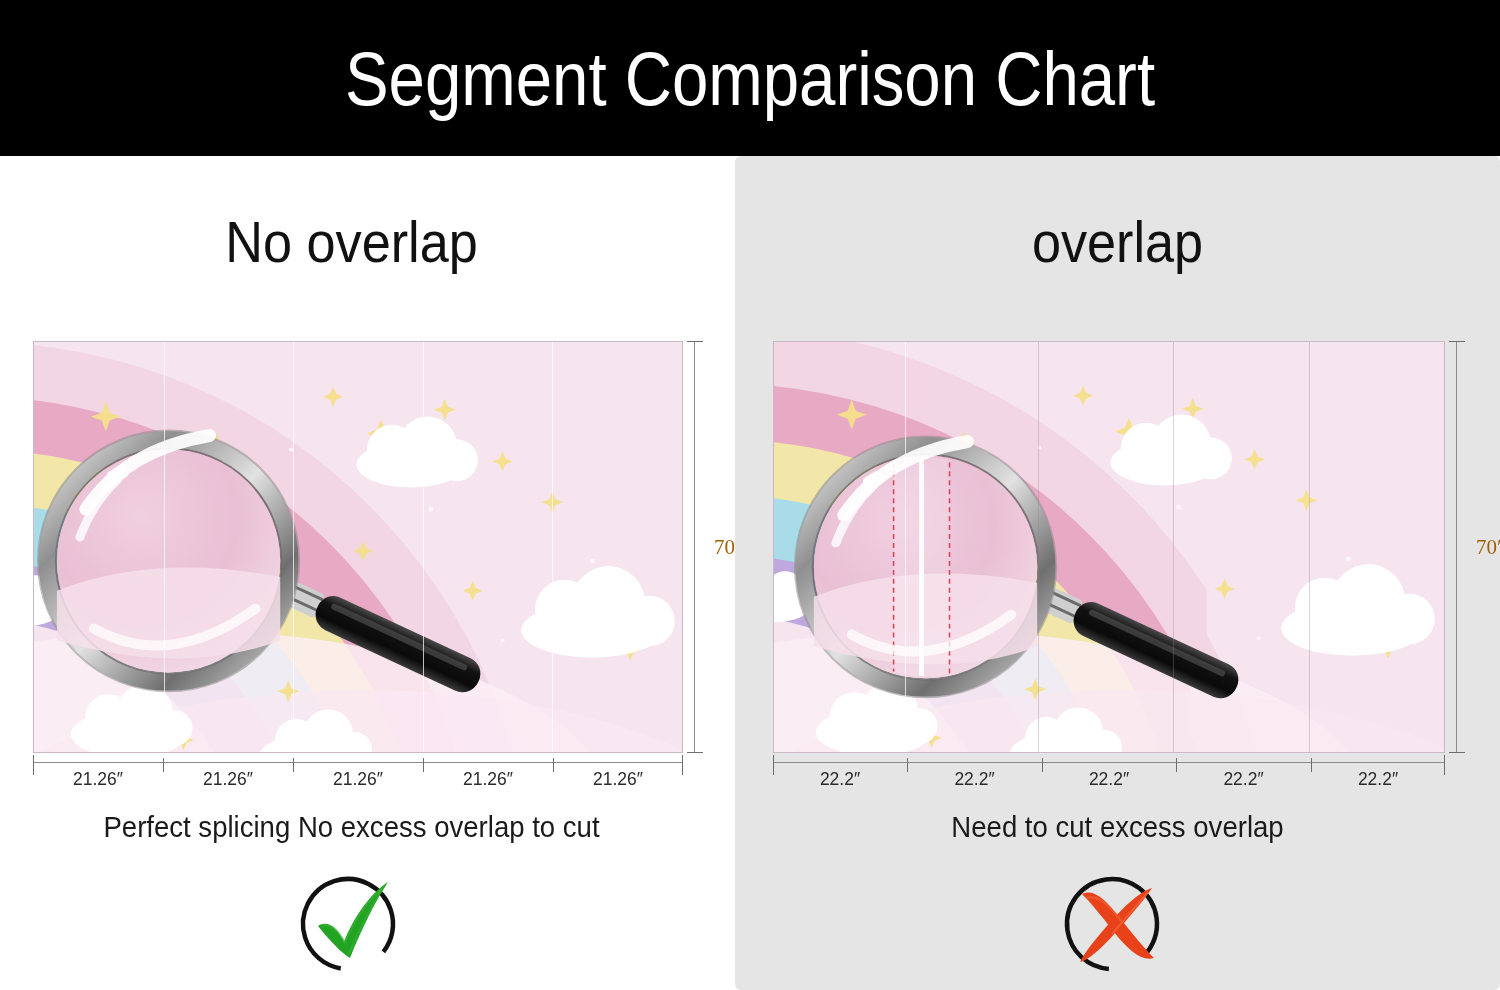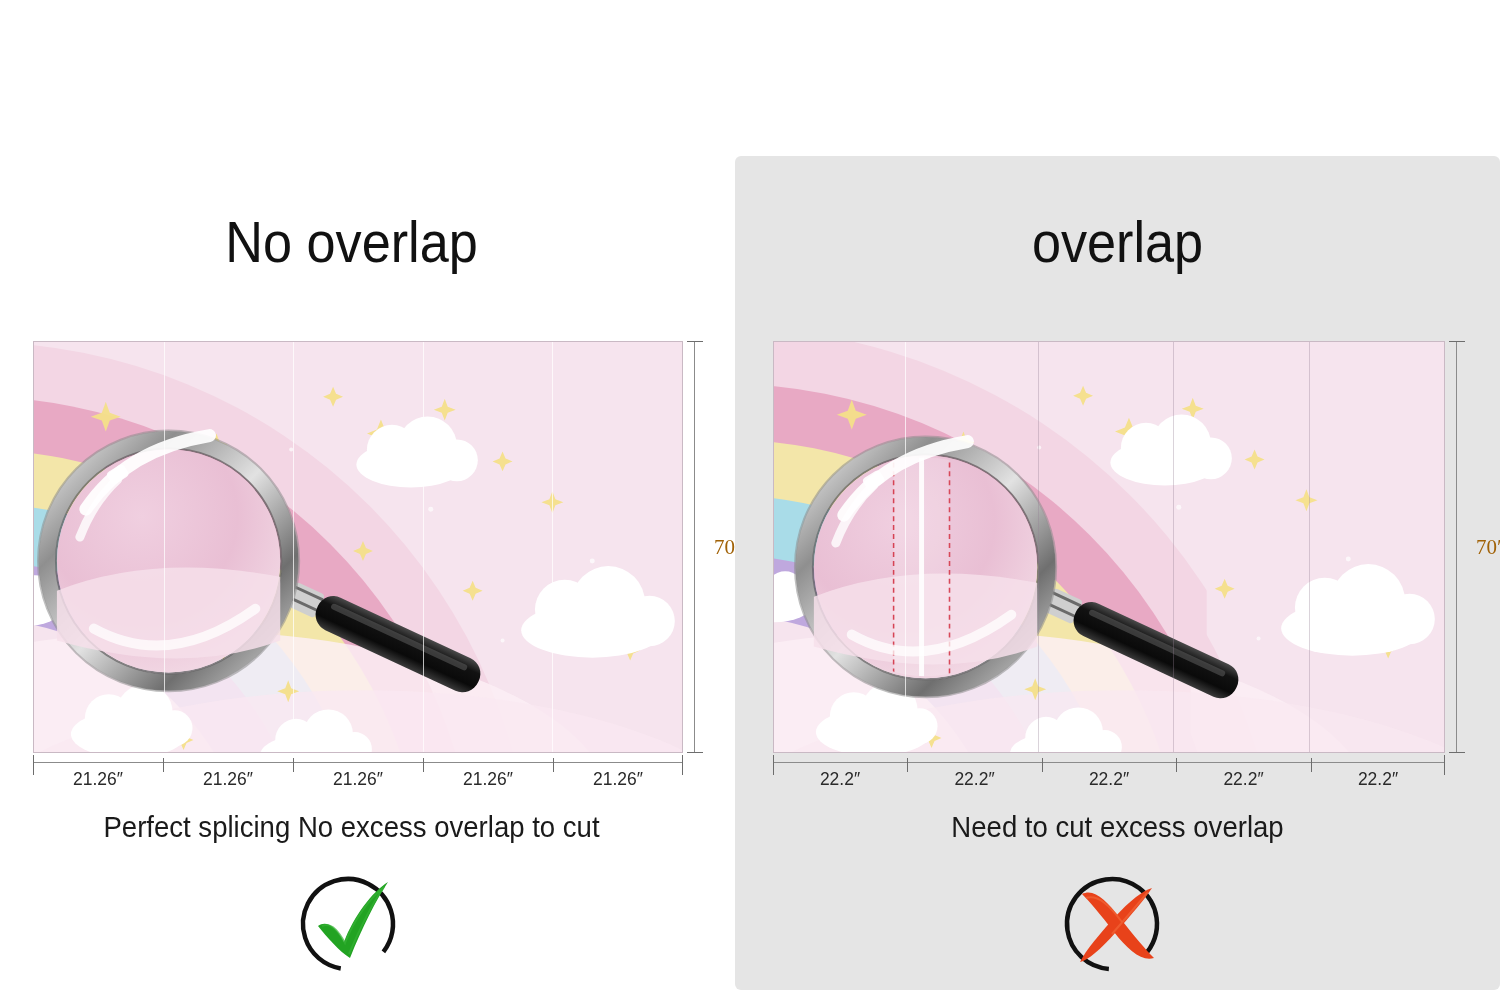--- a/index.html
+++ b/index.html
@@ -111,20 +111,23 @@
   }
   #verdict-left{ top:708px; }
   #verdict-right{ top:708px; }
   .verdict svg{ display:block; }
 </style>
 </head>
 <body>
 
 <div id="stage">
 
+  <div id="banner">
+    <div id="banner-title">Segment Comparison Chart</div>
+  </div>
 
   <div class="panel" id="panel-left">
 
     <div class="panel-heading">No overlap</div>
 
     <div class="mural-wrap" id="mural-left">
       <div class="mural">
         <svg viewBox="0 0 650 412" preserveAspectRatio="none">
           <defs>
             <radialGradient id="lensGradL" cx="38%" cy="30%" r="78%">

